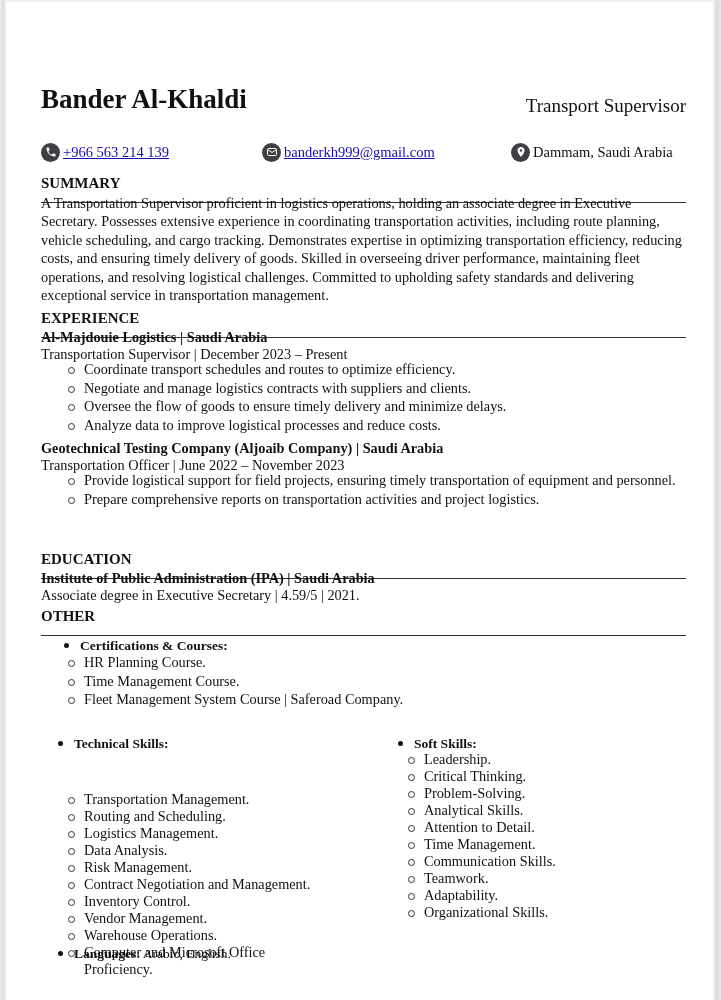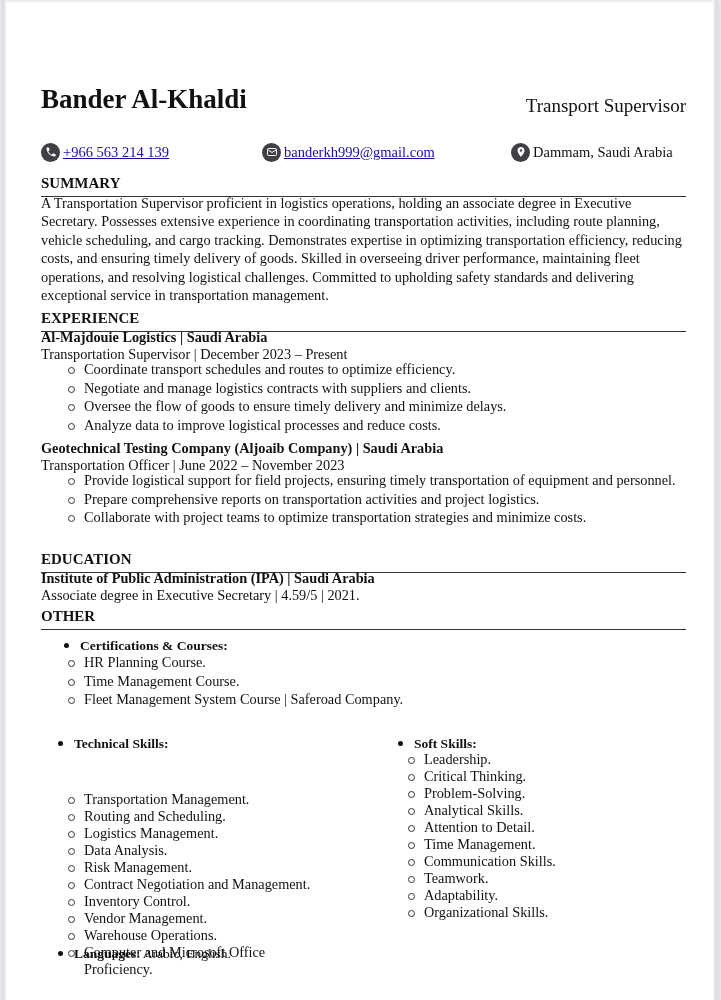--- a/index.html
+++ b/index.html
@@ -15,21 +15,21 @@
   .name { position: absolute; left: 0; width: 645px; top: 63px; text-align: left; font-weight: bold; font-size: 27px; line-height: 32px; margin-top: 20px; }
   .title { position: absolute; left: 0; width: 645px; top: 95px; text-align: right; font-size: 19px; line-height: 22px; }
 
   .contact { position: absolute; top: 141px; height: 22px; display: flex; align-items: center; font-size: 14.5px; text-align: right; }
   .contact .ic { width: 19px; height: 19px; border-radius: 50%; background: #3f3f44; display: inline-flex; align-items: center; justify-content: center; margin-right: 3px; }
   .contact a { color: #1a0dab; text-decoration: underline; }
   .c-phone { left: 0; }
   .c-email { left: 221px; }
   .c-loc { left: 470px; }
 
-  .sec-head { position: absolute; left: 0; width: 645px; font-weight: bold; font-size: 15px; line-height: 18px; border-bottom: 1.5px solid #333; padding-bottom: 4px; }
+  .sec-head { position: absolute; left: 0; width: 645px; font-weight: bold; font-size: 15px; line-height: 18px; border-bottom: 1.5px solid #333; padding-bottom: 10px; }
   .para { position: absolute; left: 0; width: 645px; font-size: 14.3px; line-height: 18.4px; }
   .line { position: absolute; left: 0; font-size: 14.3px; line-height: 18px; white-space: nowrap; }
   .bold { font-weight: bold; }
 
   ul.sub { list-style: none; margin: 0; padding: 0; position: absolute; }
   ul.sub li { position: relative; padding-left: 17px; font-size: 14.3px; line-height: 18.5px; white-space: nowrap; }
   ul.sub li::before { content: ""; position: absolute; left: 1px; top: 7px; width: 5px; height: 5px; border: 1px solid #333; border-radius: 50%; }
   ul.sub.tight li { line-height: 17px; }
   ul.sub.tight li::before { top: 6px; }
 
@@ -85,21 +85,20 @@
     <li>Negotiate and manage logistics contracts with suppliers and clients.</li>
     <li>Oversee the flow of goods to ensure timely delivery and minimize delays.</li>
     <li>Analyze data to improve logistical processes and reduce costs.</li>
   </ul>
 
   <div class="line bold" style="top:439px;">Geotechnical Testing Company (Aljoaib Company) | Saudi Arabia</div>
   <div class="line" style="top:456px;">Transportation Officer | June 2022 – November 2023</div>
   <ul class="sub" style="left:26px; top:471px;">
     <li>Provide logistical support for field projects, ensuring timely transportation of equipment and personnel.</li>
     <li>Prepare comprehensive reports on transportation activities and project logistics.</li>
-    <li>Collaborate with project teams to optimize transportation strategies and minimize costs.</li>
   </ul>
 
   <div class="sec-head" style="top:550px;">EDUCATION</div>
   <div class="line bold" style="top:569px;">Institute of Public Administration (IPA) | Saudi Arabia</div>
   <div class="line" style="top:586px;">Associate degree in Executive Secretary | 4.59/5 | 2021.</div>
 
   <div class="sec-head" style="top:607px;">OTHER</div>
 
   <div class="dot-head" style="left:23px; top:637px;">Certifications &amp; Courses:</div>
   <ul class="sub" style="left:26px; top:653px;">

